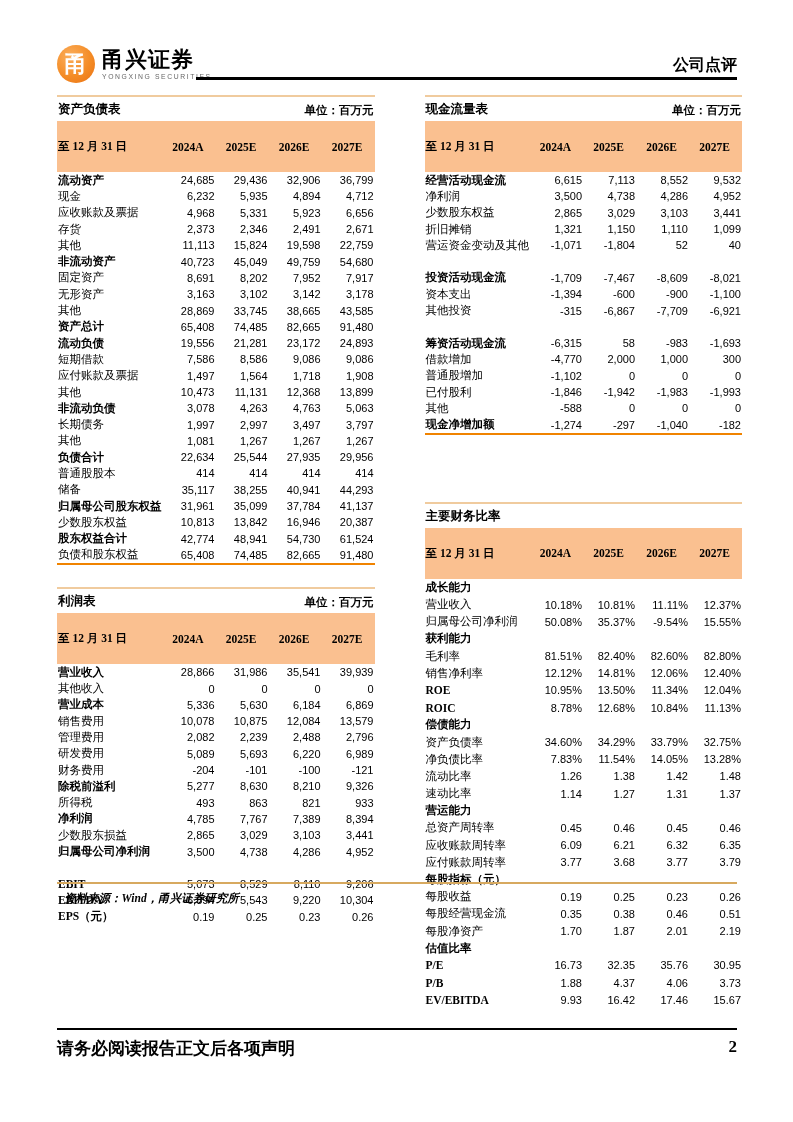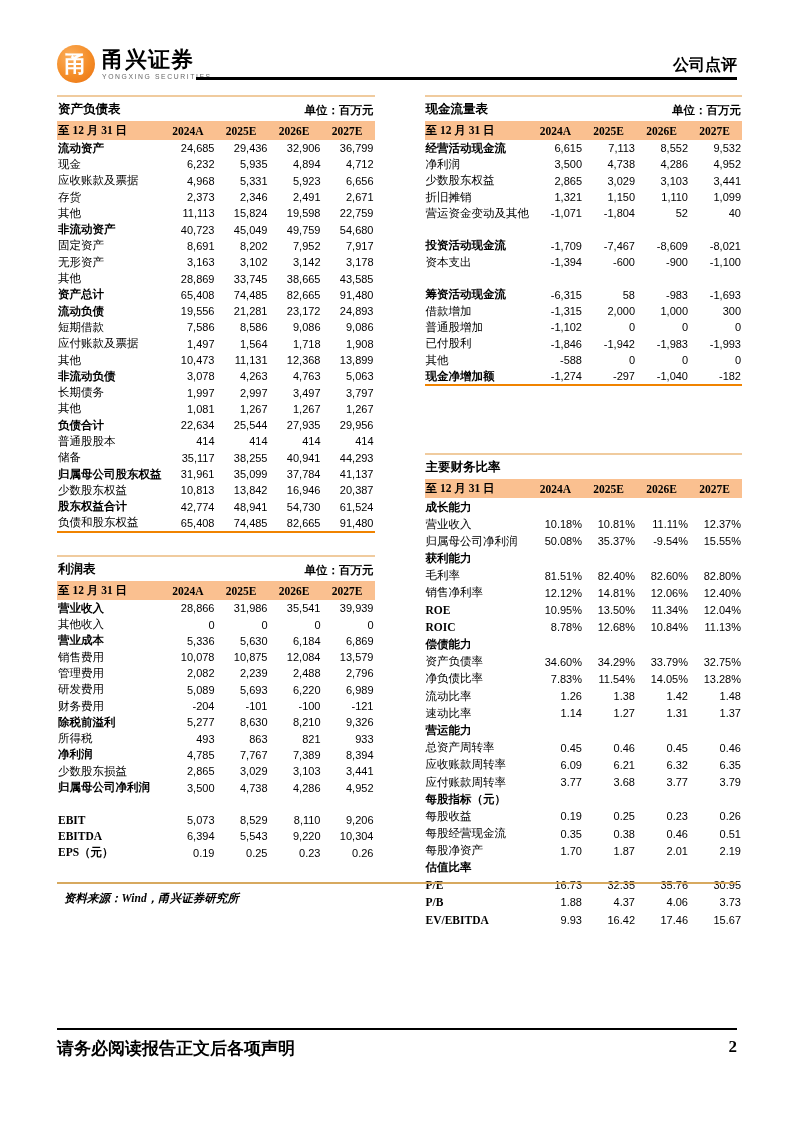--- a/index.html
+++ b/index.html
@@ -35,21 +35,21 @@
   .tbl{font-size:11px;}
   .tbl-title{
     display:flex;justify-content:space-between;align-items:flex-end;
     border-top:2px solid var(--tan);padding:4px 1px 3px 1px;
     font-family:"Liberation Serif",serif;font-weight:bold;
   }
   .tbl-title .t{font-size:12.5px;}
   .tbl-title .u{font-size:11.5px;}
   .tbl-head{
     background:var(--band);display:flex;align-items:center;height:19px;
-    font-family:"Liberation Serif",serif;font-weight:bold;font-size:11.5px;padding:0 1px;
+    font-family:"Liberation Serif",serif;font-weight:bold;font-size:11.5px;padding:16px 1px;
   }
   .tbl-head .dl{flex:1;}
   .tbl-head .col{width:53px;text-align:center;}
   .tbl-row{display:flex;align-items:center;height:16.3px;padding:0 1px;}
   .tbl-ratios .tbl-row{height:17.2px;}
   .tbl-row .lbl{flex:1;font-family:"Liberation Serif",serif;font-size:11.5px;white-space:nowrap;}
   .tbl-row .val{width:53px;text-align:right;font-family:"Liberation Sans",sans-serif;font-size:11px;}
   .tbl-row.bold .lbl{font-weight:bold;}
   .tbl-row.section .lbl{font-weight:bold;}
   .tbl-row.latin .lbl{font-family:"Liberation Serif",serif;font-weight:bold;}
@@ -448,31 +448,38 @@
             <span class="val">-8,609</span>
             <span class="val">-8,021</span>
           </div>
           <div class="tbl-row normal">
             <span class="lbl">资本支出</span>
             <span class="val">-1,394</span>
             <span class="val">-600</span>
             <span class="val">-900</span>
             <span class="val">-1,100</span>
           </div>
+          <div class="tbl-row normal">
+            <span class="lbl">其他投资</span>
+            <span class="val">-315</span>
+            <span class="val">-6,867</span>
+            <span class="val">-7,709</span>
+            <span class="val">-6,921</span>
+          </div>
           <div class="tbl-row blank"></div>
           <div class="tbl-row bold">
             <span class="lbl">筹资活动现金流</span>
             <span class="val">-6,315</span>
             <span class="val">58</span>
             <span class="val">-983</span>
             <span class="val">-1,693</span>
           </div>
           <div class="tbl-row normal">
             <span class="lbl">借款增加</span>
-            <span class="val">-1,315</span>
+            <span class="val">-4,770</span>
             <span class="val">2,000</span>
             <span class="val">1,000</span>
             <span class="val">300</span>
           </div>
           <div class="tbl-row normal">
             <span class="lbl">普通股增加</span>
             <span class="val">-1,102</span>
             <span class="val">0</span>
             <span class="val">0</span>
             <span class="val">0</span>

